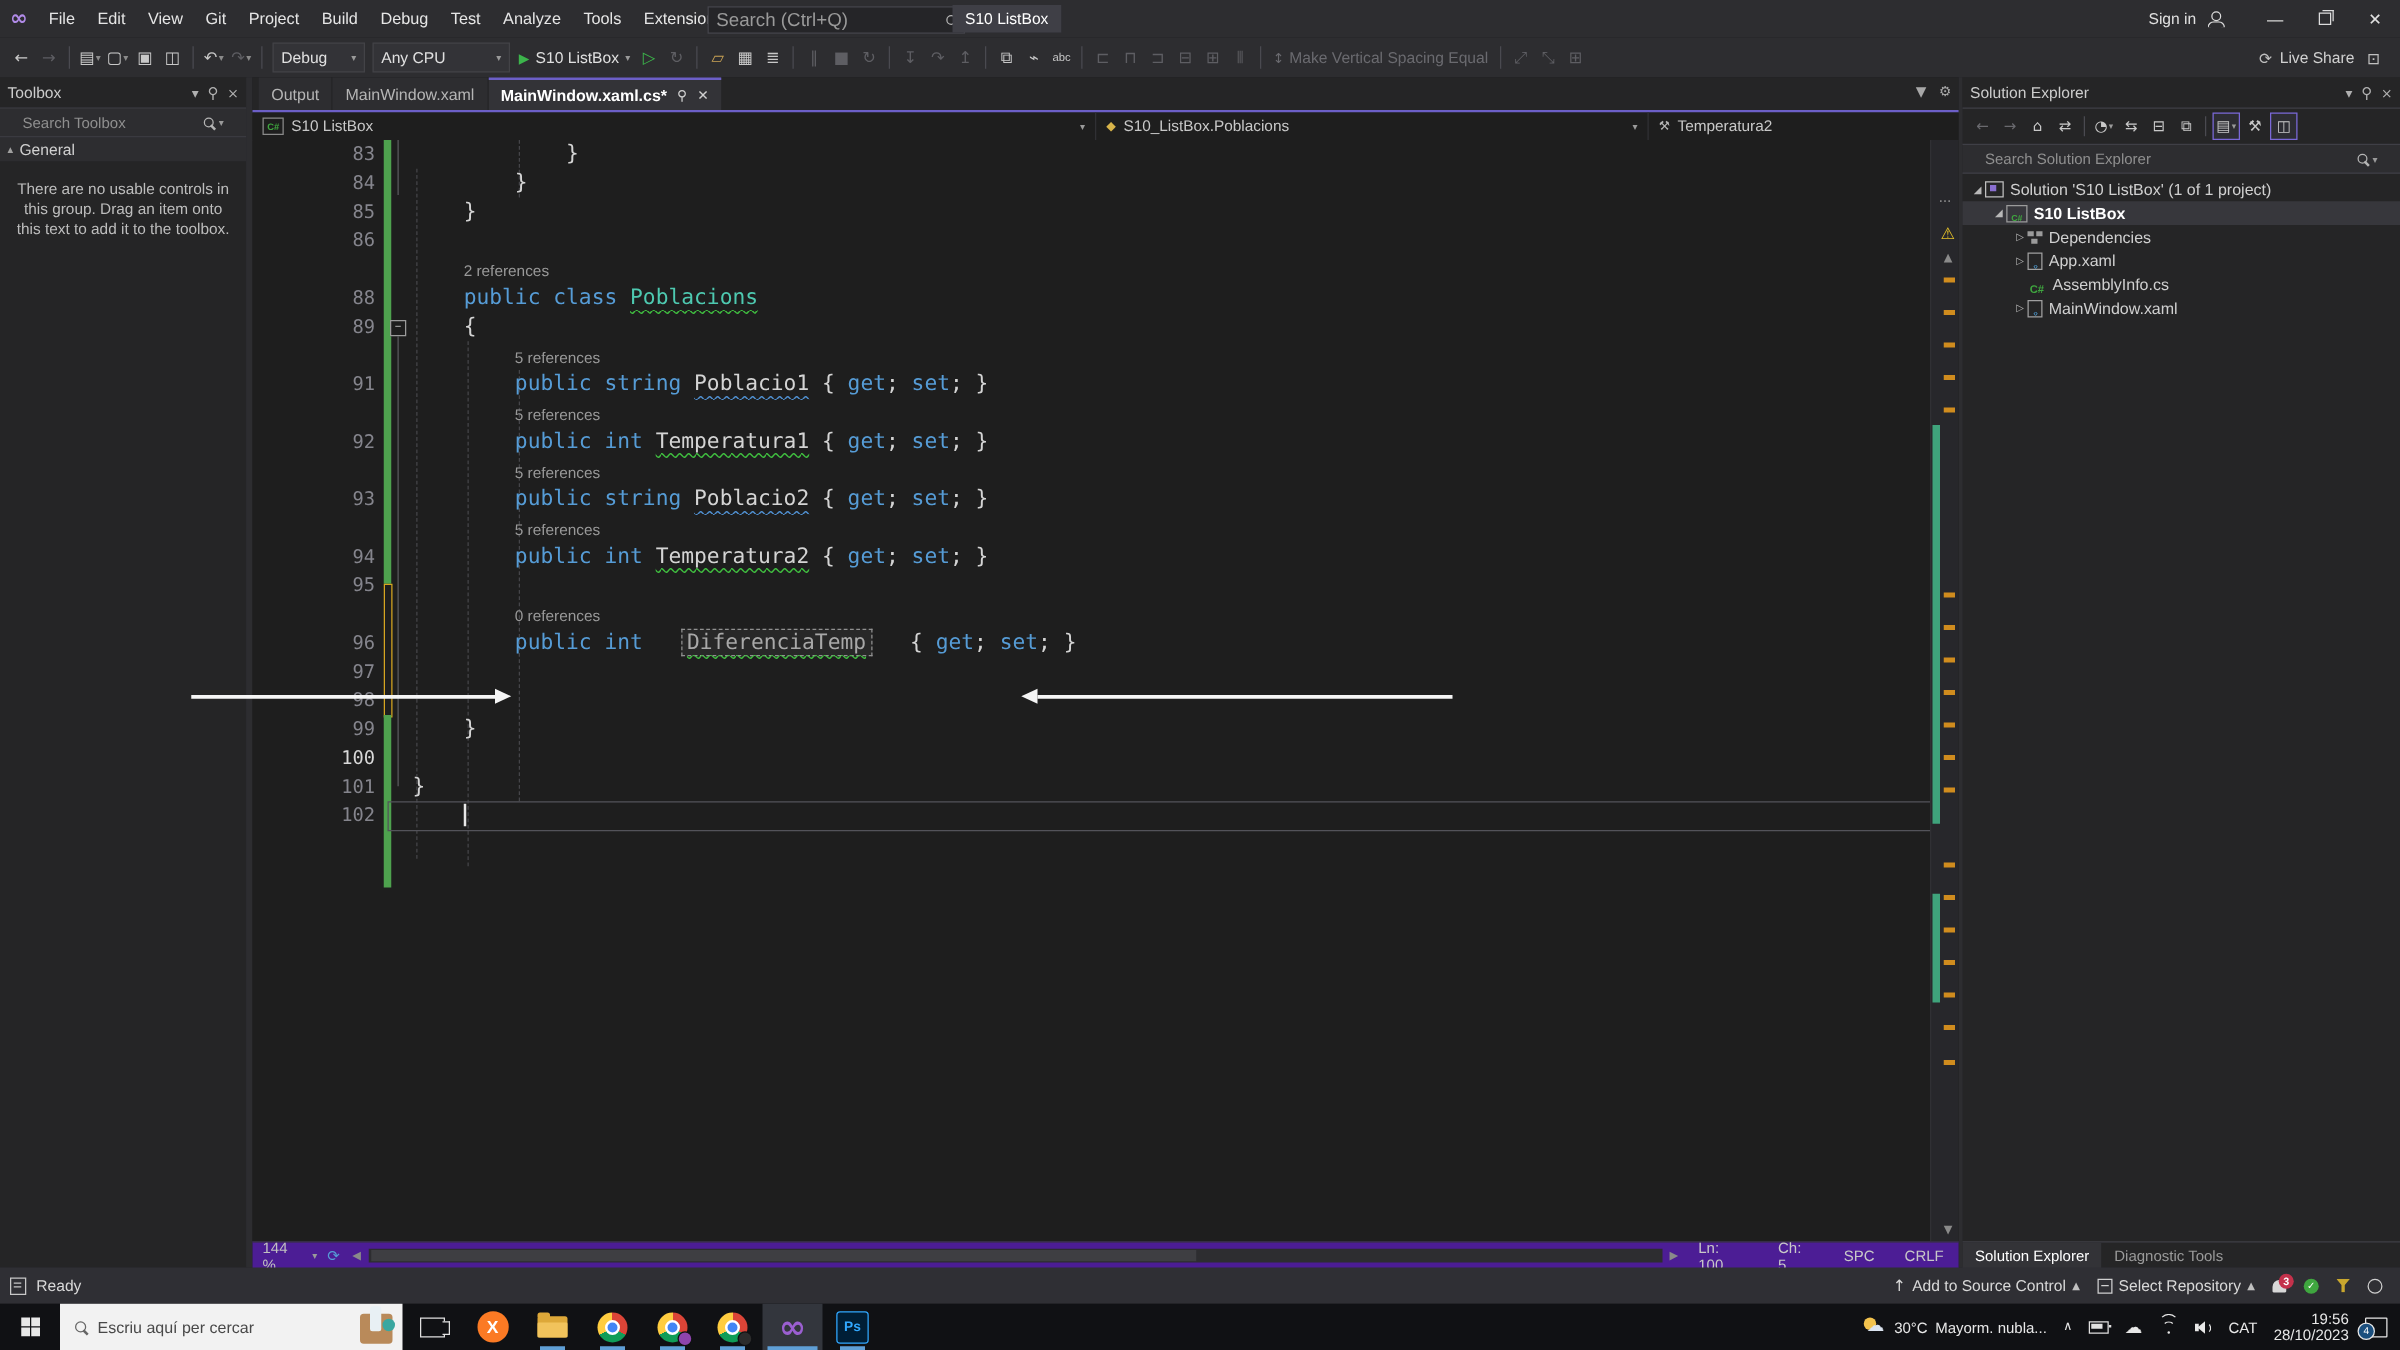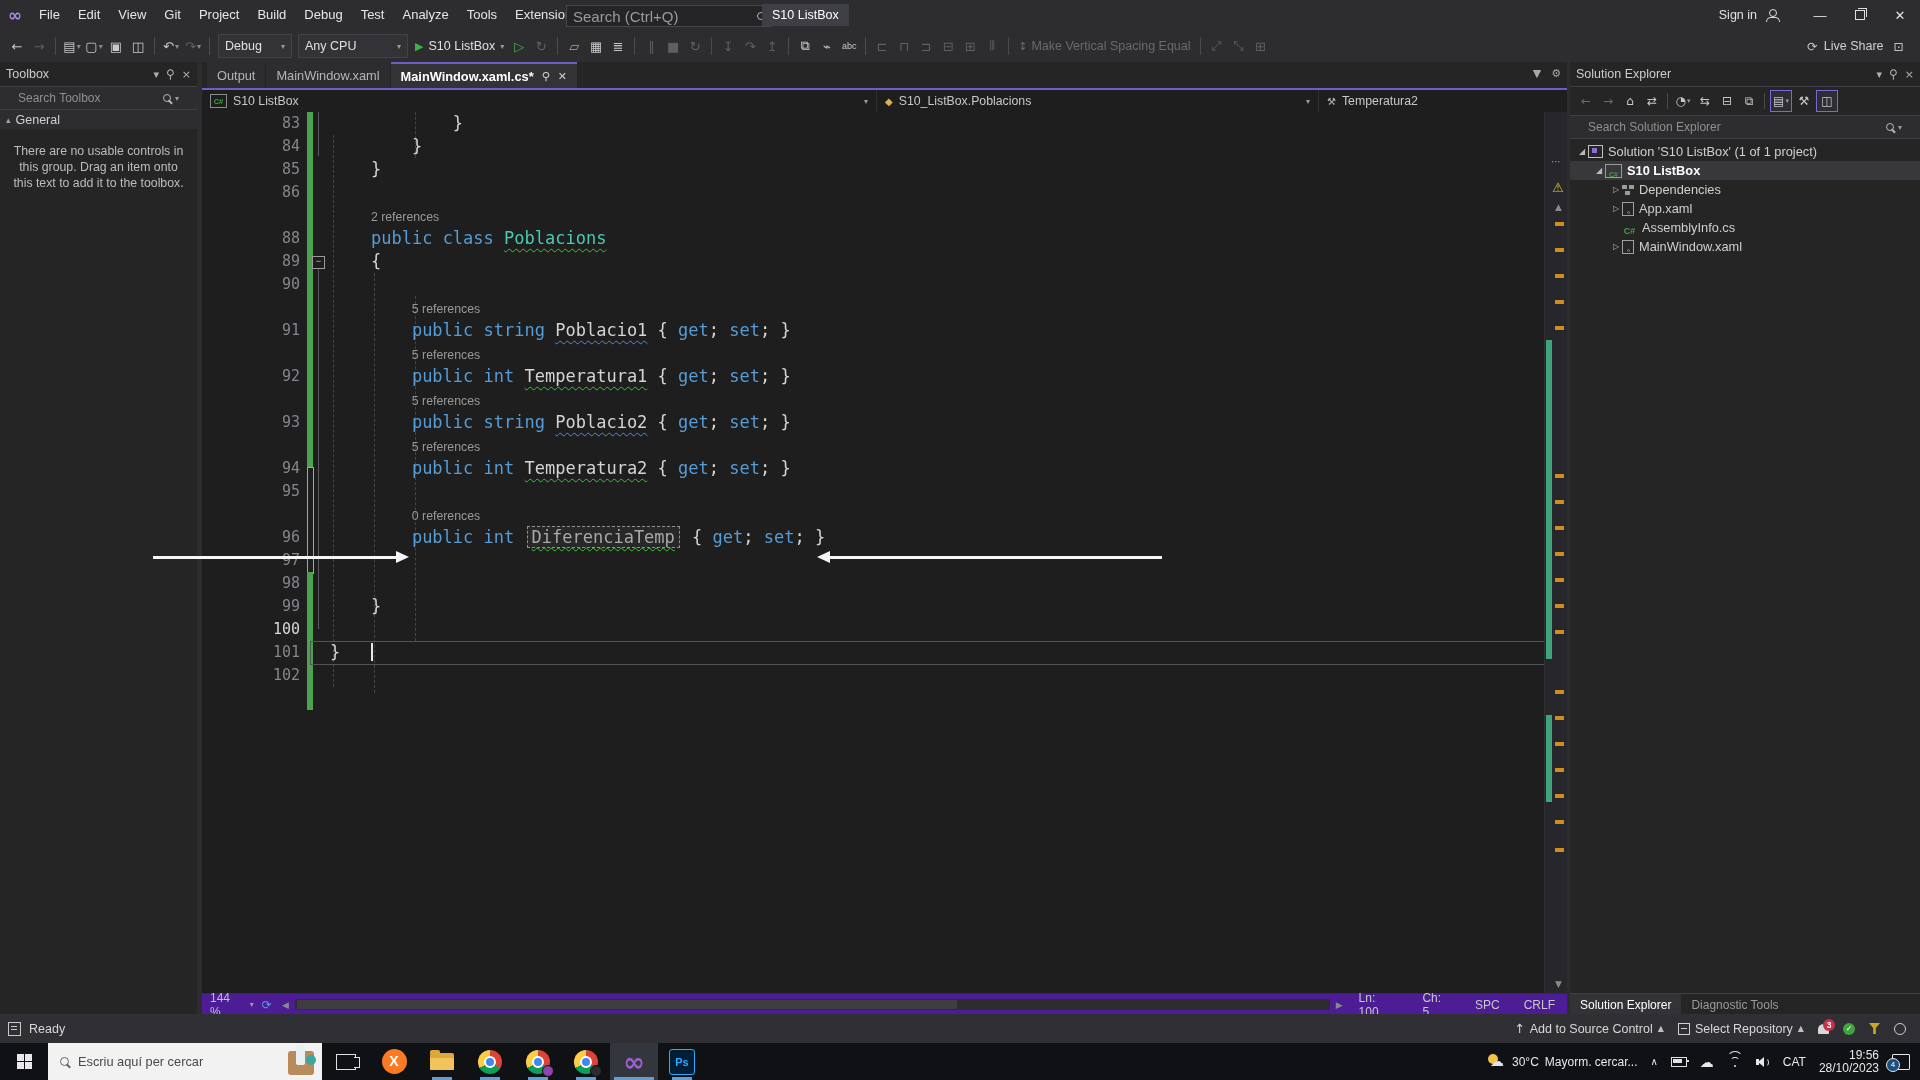--- a/index.html
+++ b/index.html
@@ -82,21 +82,21 @@
   #codeview{position:absolute;left:0;top:50px;width:100%;height:881px;background:#1e1e1e;overflow:hidden;}
   .crow{position:relative;height:23px;white-space:pre;font-family:"DejaVu Sans Mono",monospace;font-size:17px;line-height:23px;}
   .lnum{position:absolute;left:50px;width:48px;text-align:right;color:#85858d;font-size:15px;line-height:23px;}
   .lnum.cur{color:#d8d8d8;}
   .ccontent{position:absolute;left:128px;top:0;line-height:23px;}
   .lens{position:absolute;top:0;font-family:"Liberation Sans",sans-serif;font-size:12.3px;line-height:26px;color:#999999;}
   .k{color:#569cd6;} .pl{color:#d4d4d4;} 
   .cl{color:#4ec9b0;text-decoration:underline wavy #3fbf3f 1px;text-underline-offset:4px;}
   .sqb{color:#d4d4d4;text-decoration:underline wavy #4f8fd0 1px;text-underline-offset:4px;}
   .sqg{color:#d4d4d4;text-decoration:underline wavy #3fbf3f 1px;text-underline-offset:4px;}
-  .ren{color:#a8a8a8;border:1px dashed #909090;padding:0 4px;margin:0 2px;background:rgba(70,70,70,.25);
+  .ren{color:#a8a8a8;border:1px dashed #909090;padding:0 4px;margin:0 20px;background:rgba(70,70,70,.25);
        text-decoration:underline wavy #3fbf3f 1px;text-underline-offset:4px;}
   .guide{position:absolute;width:0;border-left:1px dashed #454549;}
   .chbar{position:absolute;left:105px;width:6px;}
   .chbar.green{background:#4ea24e;}
   .chbar.yellow{border:1px solid #d6a520;width:5px;background:transparent;}
   .foldline{position:absolute;left:116px;width:1px;background:#5a5a5e;}
   .foldbox{position:absolute;left:110px;width:11px;height:11px;border:1px solid #9b9b9b;background:#1e1e1e;color:#c8c8c8;
            font-size:9px;line-height:9px;text-align:center;}
   #curline{position:absolute;left:108px;width:1238px;height:22px;border:1px solid #53535a;}
   #cursor{position:absolute;width:2px;height:18px;background:#e8e8e8;}
@@ -483,21 +483,20 @@
         <div id="cursor" style="left:169px;top:531px;"></div>
 
         <div id="code-rows">
             <div class="crow"><span class="lnum">83</span><span class="ccontent"><span class="pl">            }</span></span></div>
             <div class="crow"><span class="lnum">84</span><span class="ccontent"><span class="pl">        }</span></span></div>
             <div class="crow"><span class="lnum">85</span><span class="ccontent"><span class="pl">    }</span></span></div>
             <div class="crow"><span class="lnum">86</span><span class="ccontent"></span></div>
             <div class="crow"><span class="lens" style="left: 168.92px;">2 references</span></div>
             <div class="crow"><span class="lnum">88</span><span class="ccontent"><span class="pl">    </span><span class="k">public</span><span class="pl"> </span><span class="k">class</span><span class="pl"> </span><span class="cl">Poblacions</span></span></div>
             <div class="crow"><span class="lnum">89</span><span class="ccontent"><span class="pl">    {</span></span></div>
-            <div class="crow"><span class="lnum">90</span><span class="ccontent"></span></div>
             <div class="crow"><span class="lens" style="left: 209.84px;">5 references</span></div>
             <div class="crow"><span class="lnum">91</span><span class="ccontent"><span class="pl">        </span><span class="k">public</span><span class="pl"> </span><span class="k">string</span><span class="pl"> </span><span class="sqb">Poblacio1</span><span class="pl"> { </span><span class="k">get</span><span class="pl">; </span><span class="k">set</span><span class="pl">; }</span></span></div>
             <div class="crow"><span class="lens" style="left: 209.84px;">5 references</span></div>
             <div class="crow"><span class="lnum">92</span><span class="ccontent"><span class="pl">        </span><span class="k">public</span><span class="pl"> </span><span class="k">int</span><span class="pl"> </span><span class="sqg">Temperatura1</span><span class="pl"> { </span><span class="k">get</span><span class="pl">; </span><span class="k">set</span><span class="pl">; }</span></span></div>
             <div class="crow"><span class="lens" style="left: 209.84px;">5 references</span></div>
             <div class="crow"><span class="lnum">93</span><span class="ccontent"><span class="pl">        </span><span class="k">public</span><span class="pl"> </span><span class="k">string</span><span class="pl"> </span><span class="sqb">Poblacio2</span><span class="pl"> { </span><span class="k">get</span><span class="pl">; </span><span class="k">set</span><span class="pl">; }</span></span></div>
             <div class="crow"><span class="lens" style="left: 209.84px;">5 references</span></div>
             <div class="crow"><span class="lnum">94</span><span class="ccontent"><span class="pl">        </span><span class="k">public</span><span class="pl"> </span><span class="k">int</span><span class="pl"> </span><span class="sqg">Temperatura2</span><span class="pl"> { </span><span class="k">get</span><span class="pl">; </span><span class="k">set</span><span class="pl">; }</span></span></div>
             <div class="crow"><span class="lnum">95</span><span class="ccontent"></span></div>
             <div class="crow"><span class="lens" style="left: 209.84px;">0 references</span></div>
@@ -730,21 +729,21 @@
         </div>
         <div class="task-slot">
           <span class="app-ps">Ps</span>
           <span class="under"></span>
         </div>
       </div>
     <div id="tray">
       <span class="weather">
         <span class="wicon"></span>
         <span>30°C</span>
-        <span>Mayorm. cercar...</span>
+        <span>Mayorm. nubla...</span>
       </span>
       <span class="icon" style="font-size:10px;">∧</span>
       <span class="batt"></span>
       <span class="cloudg icon">☁</span>
       <span class="wifi">
           <span class="w1"></span>
           <span class="w2"></span>
           <span class="w3"></span>
         </span>
       <span class="spk">

